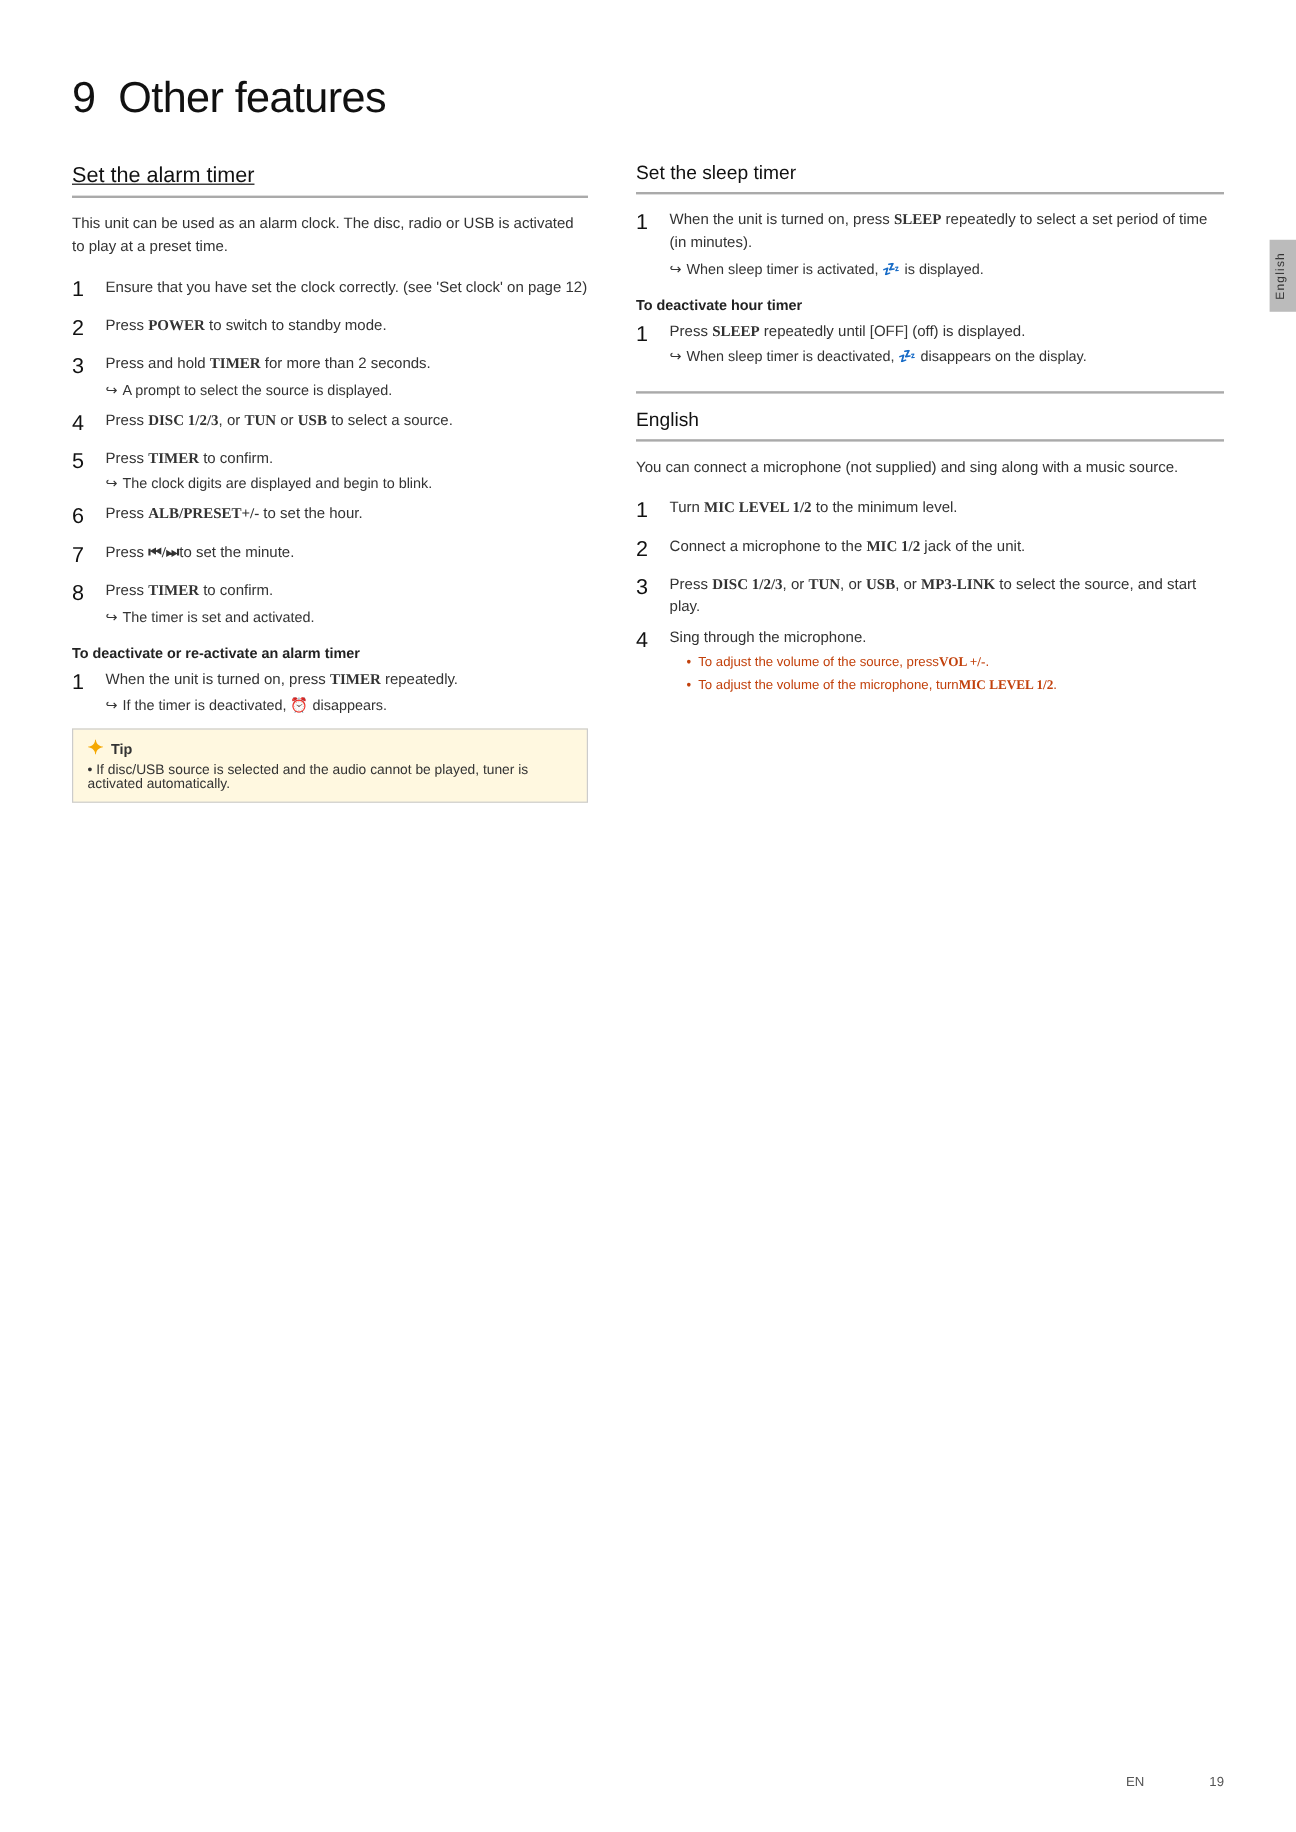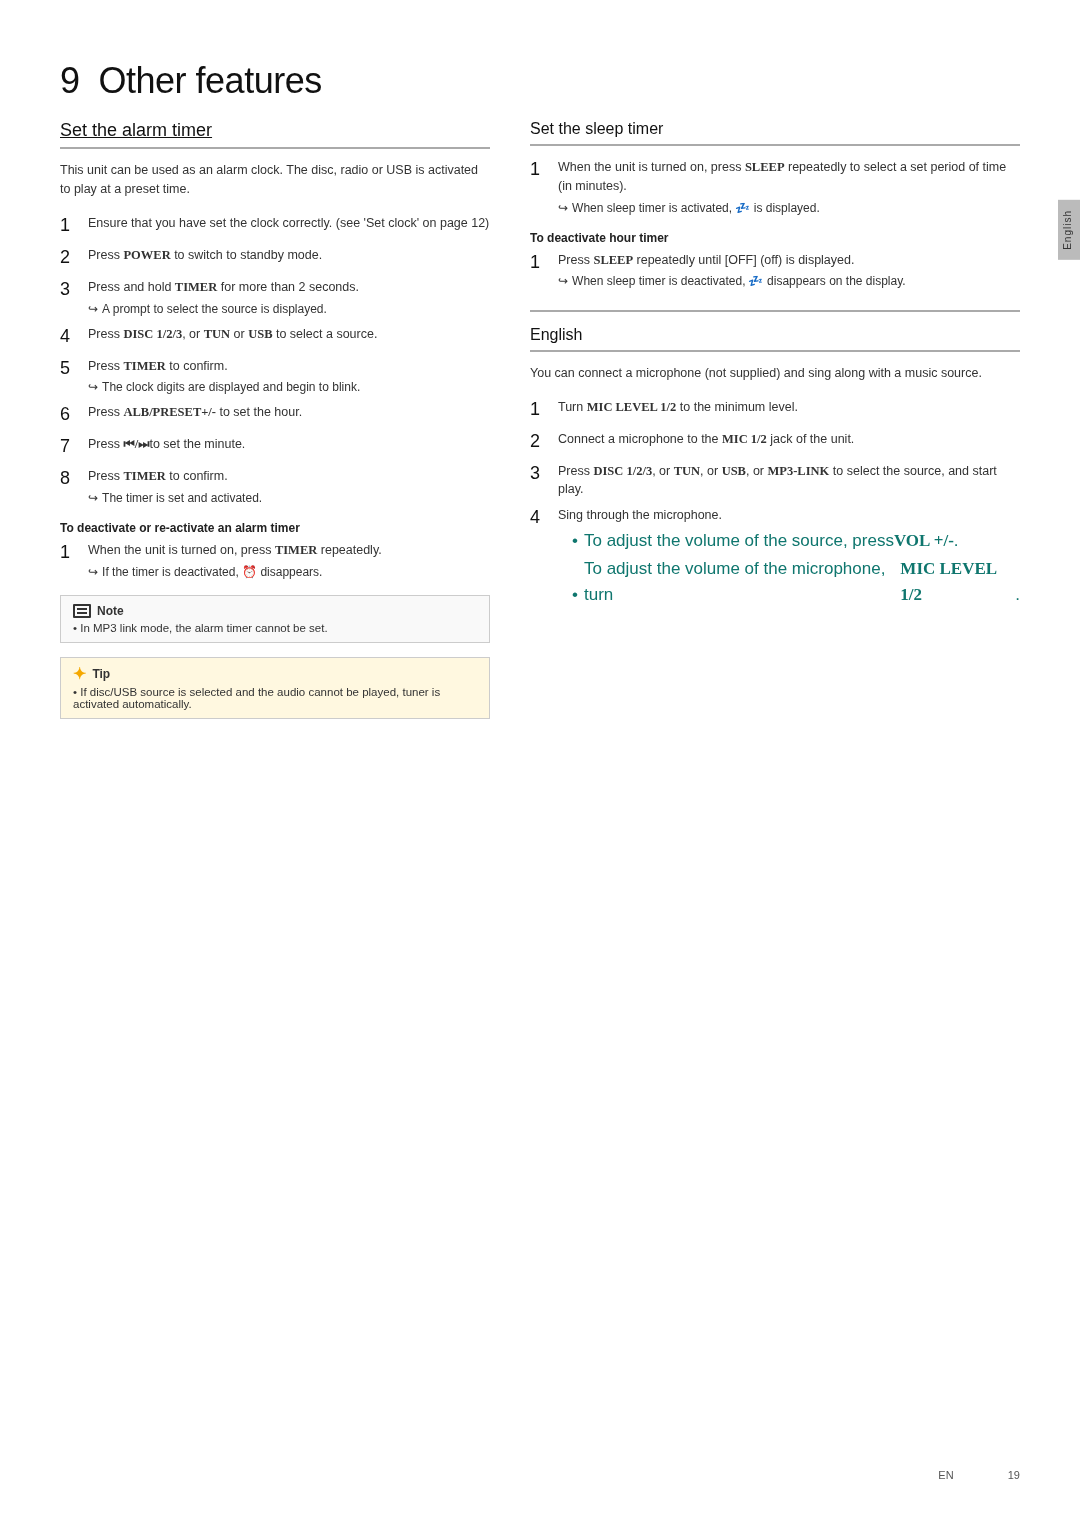--- a/index.html
+++ b/index.html
@@ -31,21 +31,21 @@
     }
 
     .right-col {
       flex: 1;
     }
 
     .chapter-title {
       font-size: 36px;
       font-weight: 300;
       color: #111;
-      margin-bottom: 18px;
+      margin-bottom: 34px;
       letter-spacing: -0.5px;
     }
 
     .section-title {
       font-size: 18px;
       font-weight: 400;
       color: #111;
       border-bottom: 2px solid #aaa;
       padding-bottom: 6px;
       margin-bottom: 12px;
@@ -114,22 +114,22 @@
       content: '↪';
       margin-right: 4px;
       font-size: 12px;
       flex-shrink: 0;
     }
 
     .sub-bullet {
       display: flex;
       align-items: flex-end;
       margin-top: 3px;
-      font-size: 17px;
-      color: #0f766e;
+      font-size: 11px;
+      color: #c2410c;
       line-height: 1.5;
       padding-left: 14px;
     }
 
     .sub-bullet::before {
       content: '•';
       margin-right: 6px;
       flex-shrink: 0;
     }
 
@@ -215,21 +215,21 @@
     }
 
     .divider-line {
       border: none;
       border-top: 2px solid #aaa;
       margin: 20px 0 14px 0;
     }
 
     .page-footer {
       position: absolute;
-      bottom: 46px;
+      bottom: 36px;
       right: 60px;
       font-size: 11px;
       color: #555;
       display: flex;
       align-items: center;
       gap: 24px;
     }
 
     .sidebar-tab {
       position: absolute;
@@ -345,29 +345,20 @@
           <span class="num">1</span>
           <div class="li-content">
             <span>When the unit is turned on, press <strong>TIMER</strong> repeatedly.</span>
             <div class="sub-arrow">
               <span>If the timer is deactivated, ⏰ disappears.</span>
             </div>
           </div>
         </li>
       </ol>
 
-      <div class="note-box">
-        <div class="note-box-header">
-          <span class="note-icon"></span>
-          <span>Note</span>
-        </div>
-        <div>
-          <span>• </span><span>In MP3 link mode, the alarm timer cannot be set.</span>
-        </div>
-      </div>
 
       <div class="tip-box">
         <div class="tip-box-header">
           <span class="tip-star">✦</span>
           <span>Tip</span>
         </div>
         <div>
           <span>• </span><span>If disc/USB source is selected and the audio cannot be played, tuner is activated automatically.</span>
         </div>
       </div>

